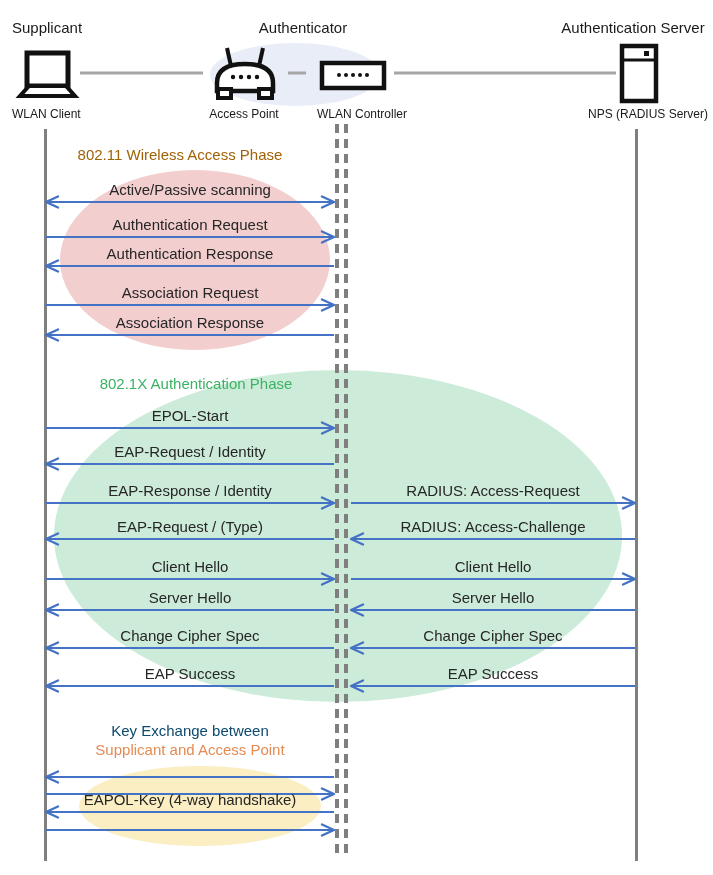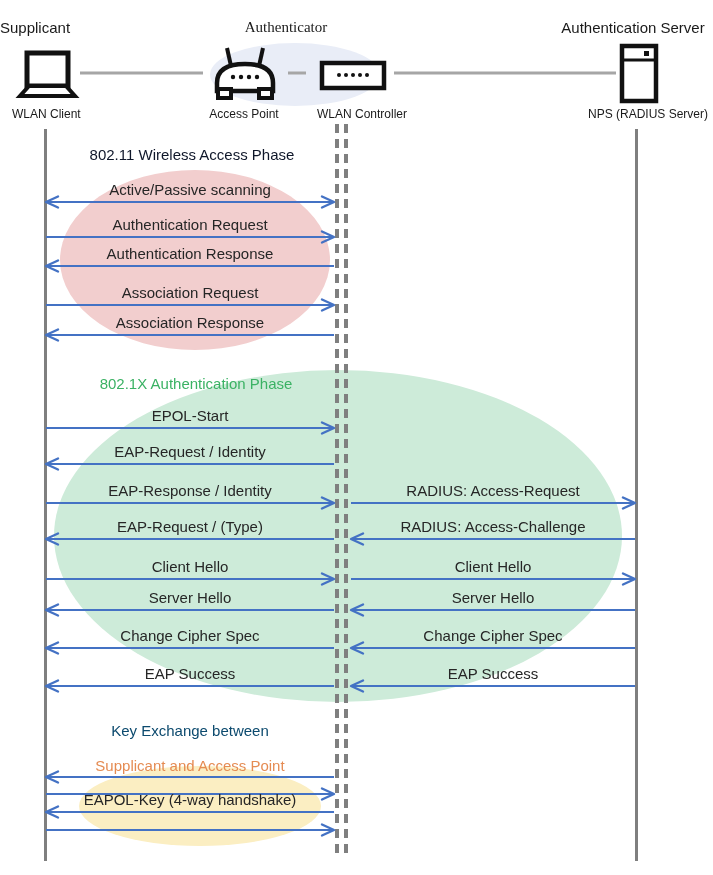--- a/index.html
+++ b/index.html
@@ -36,22 +36,22 @@
   <div class="ellipse" style="left: 210px; top: 43px; width: 170px; height: 63px; background: rgb(233, 237, 247);"></div>
   <div class="ellipse" style="left: 60px; top: 170px; width: 270px; height: 180px; background: rgb(242, 206, 206);"></div>
   <div class="ellipse" style="left: 54px; top: 370px; width: 568px; height: 332px; background: rgb(205, 235, 217);"></div>
   <div class="ellipse" style="left: 79px; top: 766px; width: 242px; height: 80px; background: rgb(251, 238, 194);"></div>
 
   <div class="lifeline" style="left:44px;top:129px;height:732px;"></div>
   <div class="lifeline-dashed" style="left:335px;top:124px;height:732px;"></div>
   <div class="lifeline-dashed" style="left:344px;top:124px;height:732px;"></div>
   <div class="lifeline" style="left:635px;top:129px;height:732px;"></div>
 
-  <div class="actor-label" style="left:0;top:19px;">Supplicant</div>
-  <div class="actor-label" style="left:186px;top:19px;width:200px;text-align:center;font-family:Liberation Serif, serif;">Authenticator</div>
+  <div class="actor-label" style="left:12px;top:19px;">Supplicant</div>
+  <div class="actor-label" style="left:203px;top:19px;width:200px;text-align:center;">Authenticator</div>
   <div class="actor-label" style="left:558px;top:19px;width:150px;text-align:center;">Authentication Server</div>
 
   <div class="device-label" style="left:12px;top:107px;text-align:left;">WLAN Client</div>
   <div class="device-label" style="left:184px;top:107px;width:120px;">Access Point</div>
   <div class="device-label" style="left:302px;top:107px;width:120px;">WLAN Controller</div>
   <div class="device-label" style="left:558px;top:107px;width:150px;text-align:right;">NPS (RADIUS Server)</div>
 
   <svg id="header-icons" width="713" height="130">
 
     <line x1="80" y1="73" x2="203" y2="73" stroke="#A6A6A6" stroke-width="3"></line>
@@ -84,24 +84,24 @@
       <circle cx="367" cy="75" r="2" fill="#111111"></circle>
     </g>
 
     <g>
       <rect x="622" y="46" width="34" height="55" fill="#ffffff" stroke="#111111" stroke-width="4.5"></rect>
       <line x1="622" y1="60" x2="656" y2="60" stroke="#111111" stroke-width="3"></line>
       <rect x="644" y="51" width="5" height="5" fill="#111111"></rect>
     </g>
   </svg>
 
-  <div class="phase-title" style="left: 42px; top: 146px; width: 300px; color: #0f172a;">802.11 Wireless Access Phase</div>
+  <div class="phase-title" style="left: 30px; top: 146px; width: 300px; color: #a16207;">802.11 Wireless Access Phase</div>
   <div class="phase-title" style="left: 46px; top: 375px; width: 300px; color: rgb(59, 178, 100);">802.1X Authentication Phase</div>
   <div class="phase-title" style="left: 40px; top: 722px; width: 300px; color: #0c4a6e;">Key Exchange between</div>
-  <div class="phase-title" style="left: 40px; top: 741px; width: 300px; color: rgb(229, 139, 82); margin-top: 16px;">Supplicant and Access Point</div>
+  <div class="phase-title" style="left: 40px; top: 741px; width: 300px; color: rgb(229, 139, 82);">Supplicant and Access Point</div>
 
   <svg id="arrow-layer" width="713" height="875">
       <g>
         <line x1="46" y1="202" x2="334" y2="202" stroke="#4472C4" stroke-width="2.2"></line>
         <polyline points="322,196.5 334,202 322,207.5" fill="none" stroke="#4472C4" stroke-width="2.4" stroke-linejoin="round" stroke-linecap="round"></polyline>
         <polyline points="58,196.5 46,202 58,207.5" fill="none" stroke="#4472C4" stroke-width="2.4" stroke-linejoin="round" stroke-linecap="round"></polyline>
       </g>
       <g>
         <line x1="46" y1="237" x2="334" y2="237" stroke="#4472C4" stroke-width="2.2"></line>
         <polyline points="322,231.5 334,237 322,242.5" fill="none" stroke="#4472C4" stroke-width="2.4" stroke-linejoin="round" stroke-linecap="round"></polyline>

